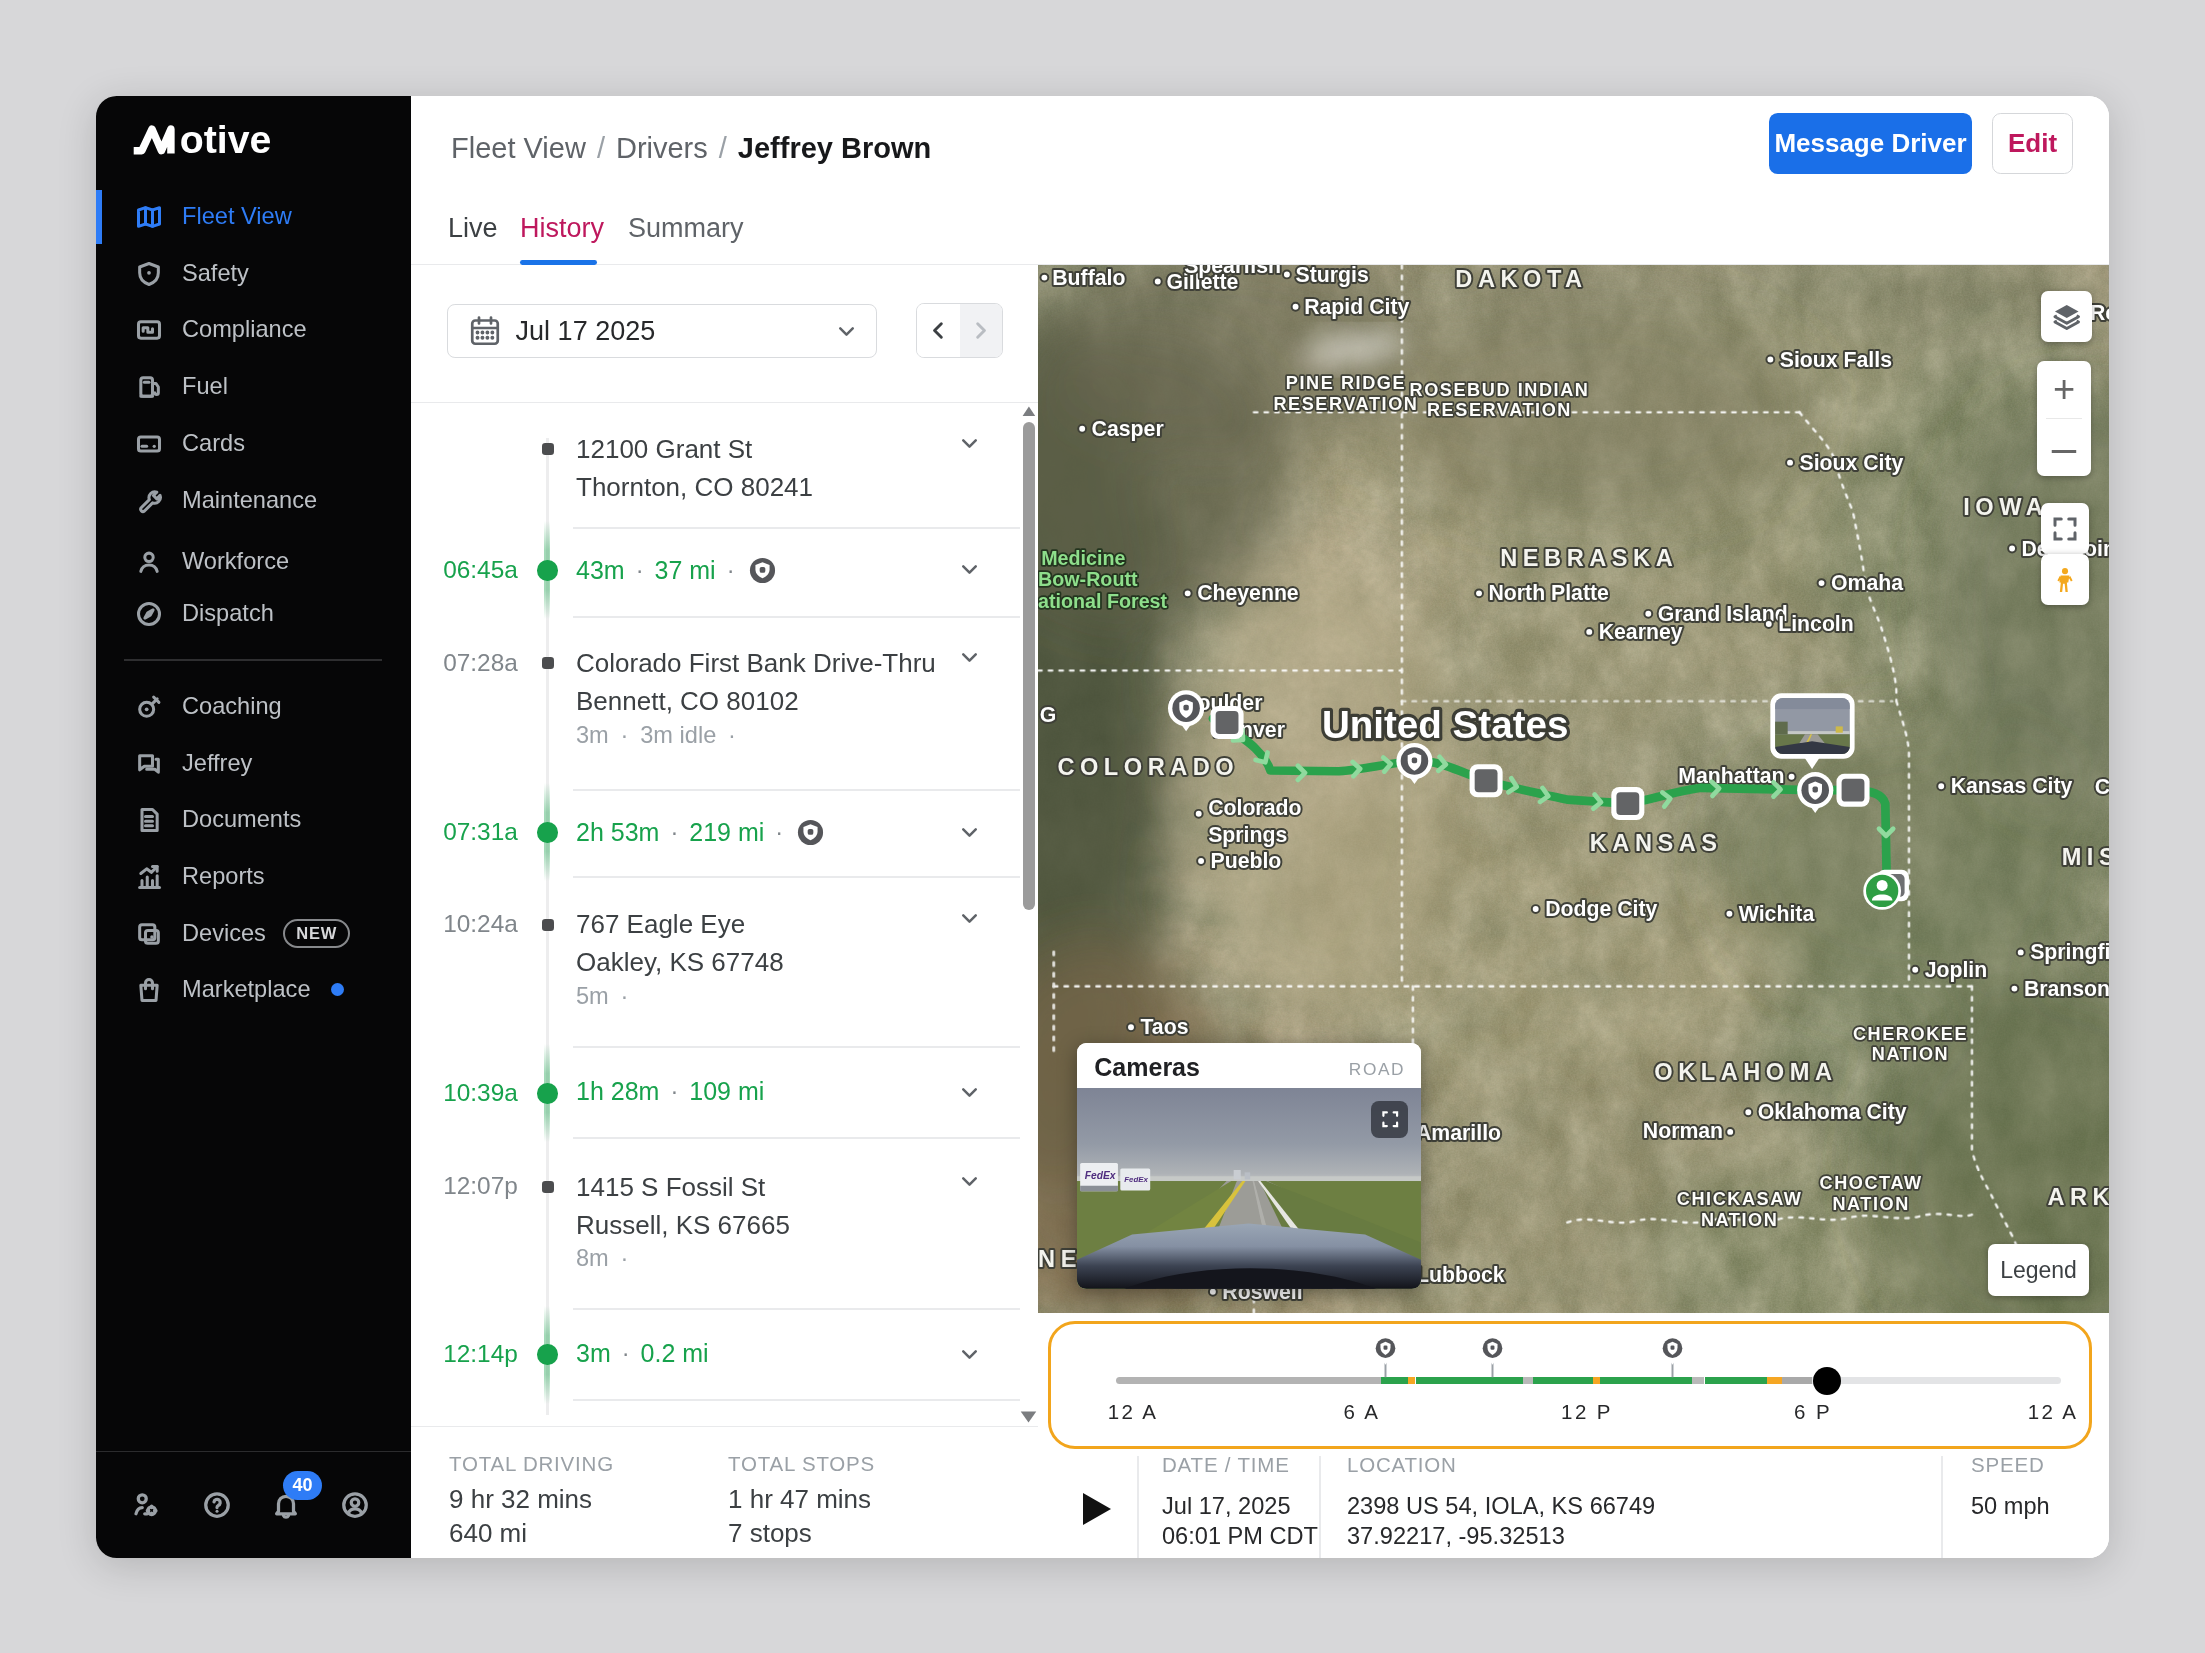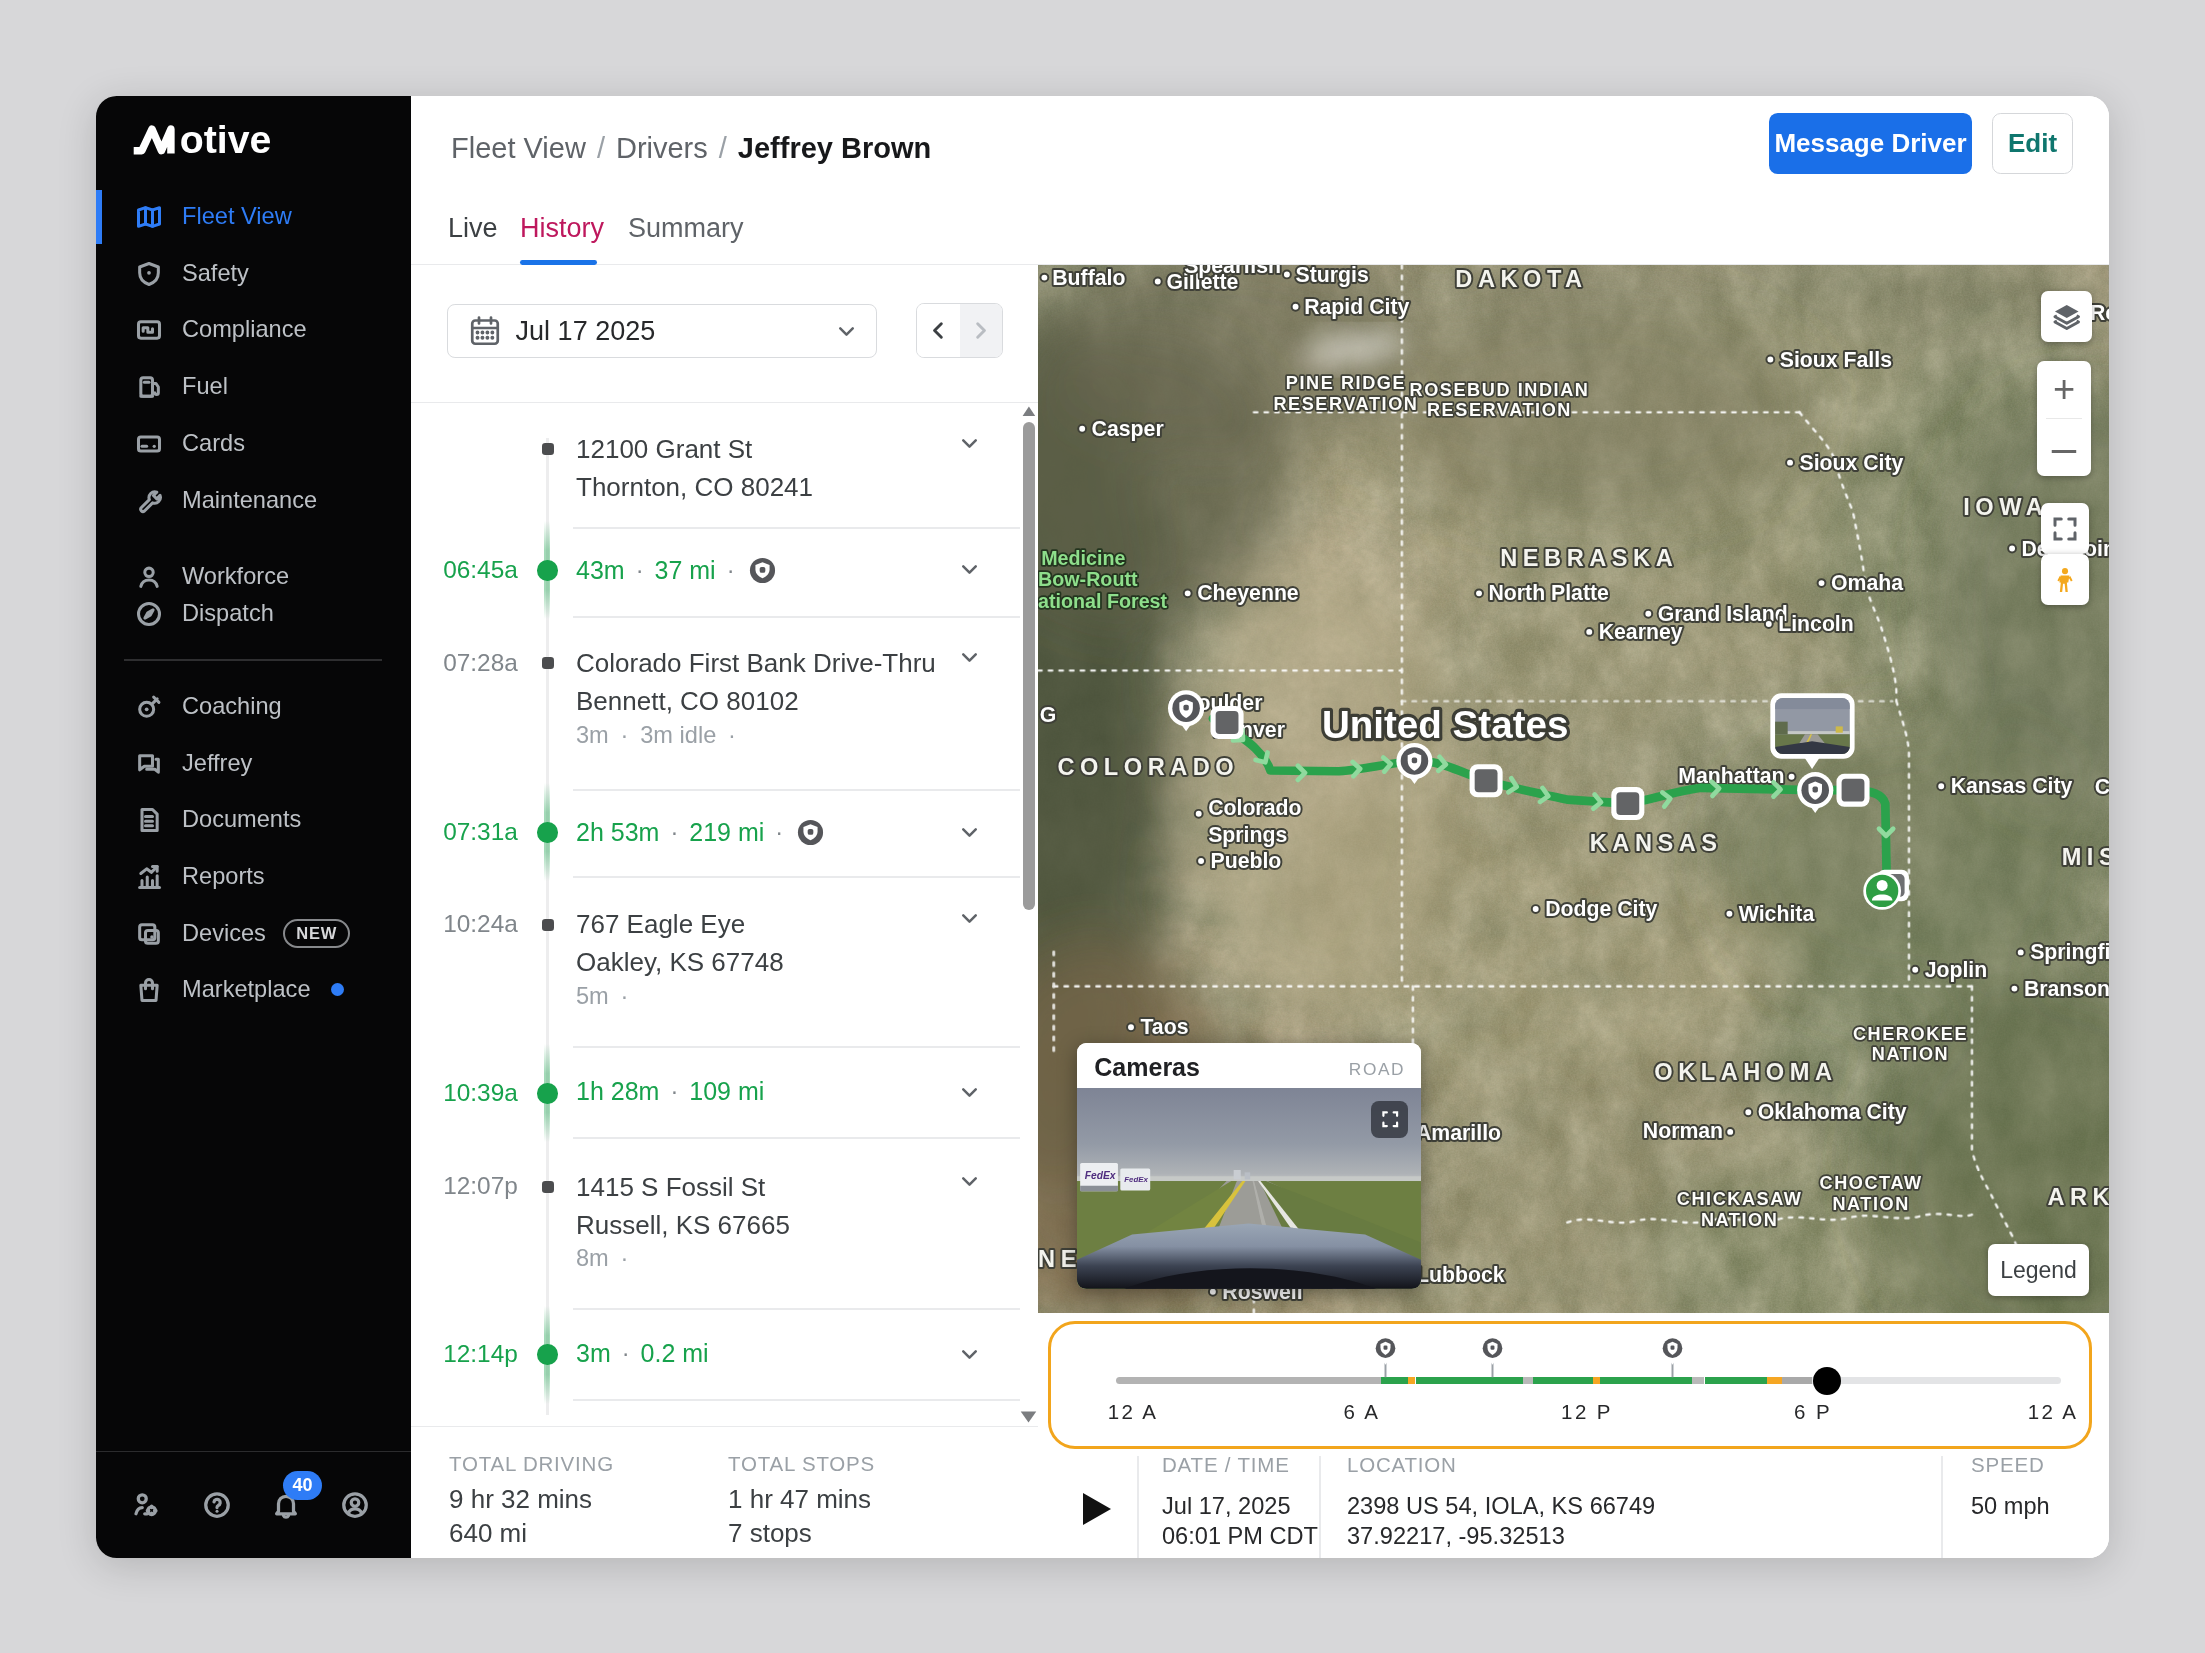--- a/index.html
+++ b/index.html
@@ -17,21 +17,21 @@
 .bluedot{width:13.4px;height:13.4px;border-radius:50%;background:#2e7cf6;margin-left:20.5px}
 .bicons{position:absolute;left:0;top:1355px;width:100%;border-top:1.6px solid #2b2b2d}
 .bico{position:absolute;top:38px}
 .badge40{position:absolute;left:187px;top:19px;background:#2e7cf6;color:#fff;font-size:18px;font-weight:bold;border-radius:787px;padding:3.9px 9.5px;z-index:2}
 
 .hdr{position:absolute;left:315px;top:0;width:1698px;height:169px;background:#fff;border-bottom:1.6px solid #e9eaec}
 .crumb{position:absolute;left:40px;top:36px;font-size:29px;color:#5f6368;white-space:nowrap}
 .crumb .sl{color:#9aa0a6;margin:0 11px}
 .crumb b{color:#17181a;font-weight:bold}
 .btn-md{position:absolute;left:1358px;top:17.3px;width:203px;height:61px;background:#1a6fe8;border-radius:8.7px;color:#fff;font-size:26px;font-weight:bold;display:flex;align-items:center;justify-content:center}
-.btn-ed{position:absolute;left:1581px;top:17.3px;width:81px;height:61px;background:#fff;border:1.6px solid #d5d7da;border-radius:8.7px;color:#0f766e;font-size:26px;font-weight:bold;display:flex;align-items:center;justify-content:center}
+.btn-ed{position:absolute;left:1581px;top:17.3px;width:81px;height:61px;background:#fff;border:1.6px solid #d5d7da;border-radius:8.7px;color:#be185d;font-size:26px;font-weight:bold;display:flex;align-items:center;justify-content:center}
 .tab{position:absolute;top:117px;font-size:27px;color:#5f6368}
 .tab.on{color:#be185d}
 .tabline{position:absolute;left:109px;top:164px;width:77px;height:4.7px;border-radius:2.4px;background:#1a73e8}
 
 .panel{position:absolute;left:315px;top:169px;width:627px;height:1293px;background:#fff}
 .datebox{position:absolute;left:36px;top:39px;width:430px;height:54px;border:1.6px solid #d9dbde;border-radius:7.9px;display:flex;align-items:center}
 .datebox .txt{font-size:27px;color:#27282a;margin-left:12.6px}
 .navbox{position:absolute;left:505px;top:38px;width:87px;height:55px;border:1.6px solid #d9dbde;border-radius:7.9px;overflow:hidden;display:flex}
 .navbox .h1{width:50%;height:100%;display:flex;align-items:center;justify-content:center;background:#fff}
 .navbox .h2{width:50%;height:100%;display:flex;align-items:center;justify-content:center;background:#f1f2f4}
@@ -118,21 +118,21 @@
             <circle cx="16.5" cy="14" r="1.4" fill="#9aa0a6" stroke="none"></circle>
           </svg>
           <span>Cards</span>
         </div>
         <div class="ni" style="top:284px">
           <svg width="28" height="28" viewBox="0 0 24 24" fill="none" stroke="#9aa0a6" stroke-width="2.6" stroke-linecap="round" stroke-linejoin="round">
             <path d="M21.5 7.2a5 5 0 0 1-6.4 6.4l-7 7a2 2 0 0 1-2.8-2.8l7-7a5 5 0 0 1 6.4-6.4l-2.9 2.9 2.9 2.9 2.8-3z"></path>
           </svg>
           <span>Maintenance</span>
         </div>
-        <div class="ni" style="top:360px">
+        <div class="ni" style="top:345px">
           <svg width="28" height="28" viewBox="0 0 24 24" fill="none" stroke="#9aa0a6" stroke-width="2.6" stroke-linecap="round" stroke-linejoin="round">
             <circle cx="12" cy="8" r="3.6"></circle>
             <path d="M5 20c1-4 4-5.5 7-5.5s6 1.5 7 5.5"></path>
           </svg>
           <span>Workforce</span>
         </div>
         <div class="ni" style="top:397px">
           <svg width="28" height="28" viewBox="0 0 24 24" fill="none" stroke="#9aa0a6" stroke-width="2.6" stroke-linecap="round" stroke-linejoin="round">
             <circle cx="12" cy="12" r="9"></circle>
             <path d="M15.5 8.5 11 11l-2.5 4.5L13 13z"></path>

